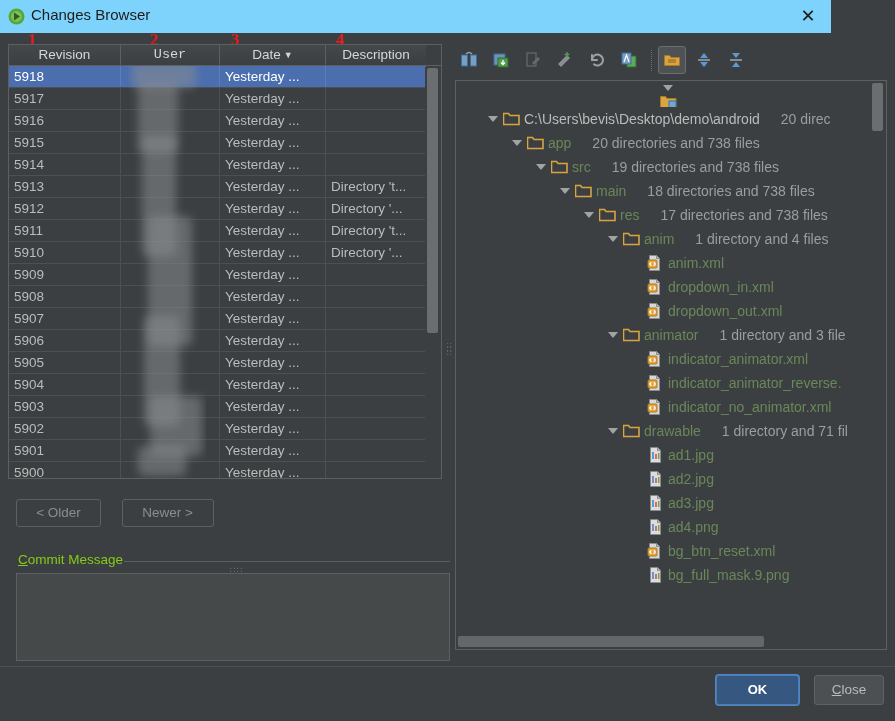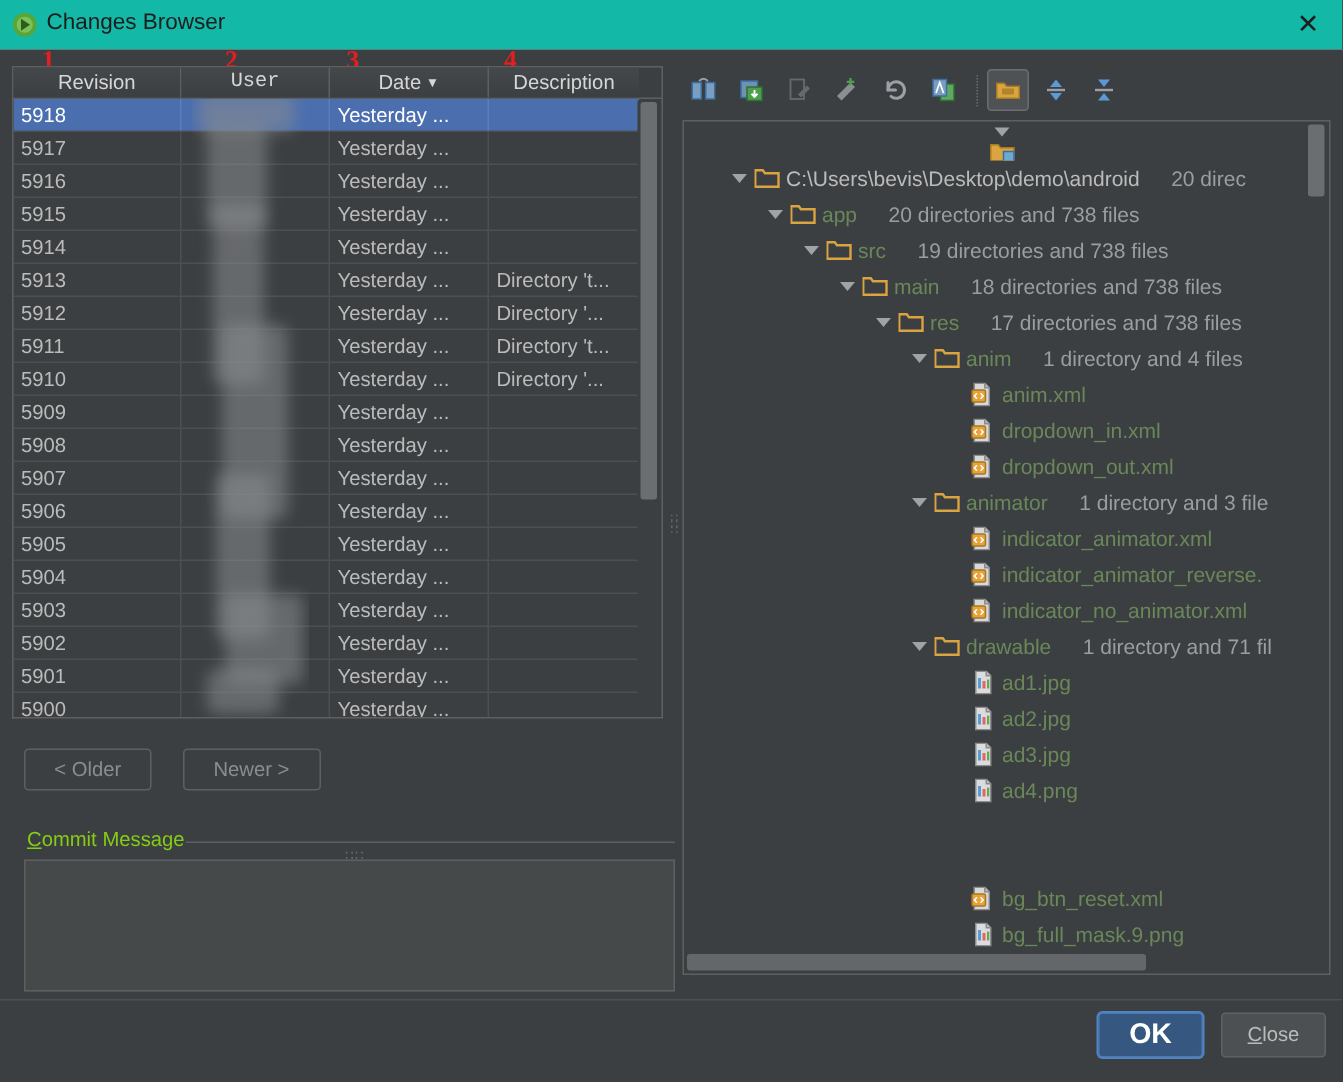--- a/index.html
+++ b/index.html
@@ -7,22 +7,22 @@
     width:895px;height:721px;overflow:hidden;
     background:#3c3f41;
     font-family:"Liberation Sans","DejaVu Sans",sans-serif;
     font-size:13px;color:#bbbbbb;
     -webkit-font-smoothing:antialiased;
   }
   .win{position:relative;width:895px;height:721px;}
 
   
   .titlebar{
-    position:absolute;left:0;top:0;width:895px;height:33px;
-    background:#14b8a6;border-bottom:1px solid #d4d4d4;
+    position:absolute;left:0;top:0;width:831px;height:33px;
+    background:#7dd3fc;border-bottom:1px solid #d4d4d4;
   }
   .title-icon{
     position:absolute;left:8px;top:8px;width:17px;height:17px;
   }
   .title-text{
     position:absolute;left:31px;top:6px;
     font-size:15px;color:#1d1d1d;
     font-family:"Liberation Sans","DejaVu Sans",sans-serif;
   }
   .title-close{
@@ -206,23 +206,23 @@
     position:absolute;left:2px;top:1px;width:11px;height:48px;
     background:#6b6e70;border-radius:2px;cursor:pointer;
   }
 
   
   .footer{
     position:absolute;left:0;top:666px;width:895px;height:55px;
     background:#3c3f41;border-top:1px solid #4d5052;
   }
   .btn-ok{
-    position:absolute;left:732px;top:8px;width:70px;height:30px;
+    position:absolute;left:716px;top:8px;width:83px;height:30px;
     background:#365880;border:1px solid #4c7ab5;border-radius:3px;
-    color:#ffffff;font-size:19px;font-weight:bold;
+    color:#ffffff;font-size:13px;font-weight:bold;
     line-height:28px;text-align:center;cursor:pointer;box-sizing:border-box;
     box-shadow:0 0 0 1px #4f86c6;
   }
   .btn-close{
     position:absolute;left:814px;top:8px;width:70px;height:30px;
     background:#4c5052;border:1px solid #5e6264;border-radius:3px;
     color:#bbbbbb;font-size:13.5px;
     line-height:28px;text-align:center;cursor:pointer;box-sizing:border-box;
   }
   .btn-close u{text-decoration:underline;}
@@ -666,21 +666,21 @@
               <span class="arrow"></span>
               <span class="tico"><svg width="17" height="16" viewBox="0 0 17 16">
                   <path d="M3.5 0.5 h7 l3 3 v12 h-10 Z" fill="#dcdcdc" stroke="#8a8d90" stroke-width="1"></path>
                   <path d="M10.5 0.5 v3 h3" fill="#bcbcbc" stroke="#8a8d90" stroke-width="1"></path>
                   <rect x="5" y="5" width="2" height="7" fill="#5b9bd5"></rect>
                   <rect x="8" y="7" width="2" height="5" fill="#e06666"></rect>
                   <rect x="11" y="6" width="1.5" height="6" fill="#6aa84f"></rect>
                 </svg></span>
               <span class="tlabel green">ad4.png</span>
             </div>
-            <div class="tnode" style="padding-left: 176px; margin-top: 48px;">
+            <div class="tnode" style="padding-left: 176px;">
               <span class="arrow"></span>
               <span class="tico"><svg width="17" height="16" viewBox="0 0 17 16">
                   <path d="M2.5 0.5 h7 l3 3 v12 h-10 Z" fill="#d8d8d8" stroke="#8a8d90" stroke-width="1"></path>
                   <path d="M9.5 0.5 v3 h3" fill="#b8b8b8" stroke="#8a8d90" stroke-width="1"></path>
                   <rect x="1" y="5" width="9" height="8" rx="1" fill="#e8a33d" stroke="#a87a22" stroke-width="1"></rect>
                   <path d="M4 7.5 L2.6 9 L4 10.5 M7 7.5 L8.4 9 L7 10.5" stroke="#ffffff" stroke-width="1.1" fill="none" stroke-linecap="round"></path>
                 </svg></span>
               <span class="tlabel green">bg_btn_reset.xml</span>
             </div>
             <div class="tnode" style="padding-left: 176px;">

